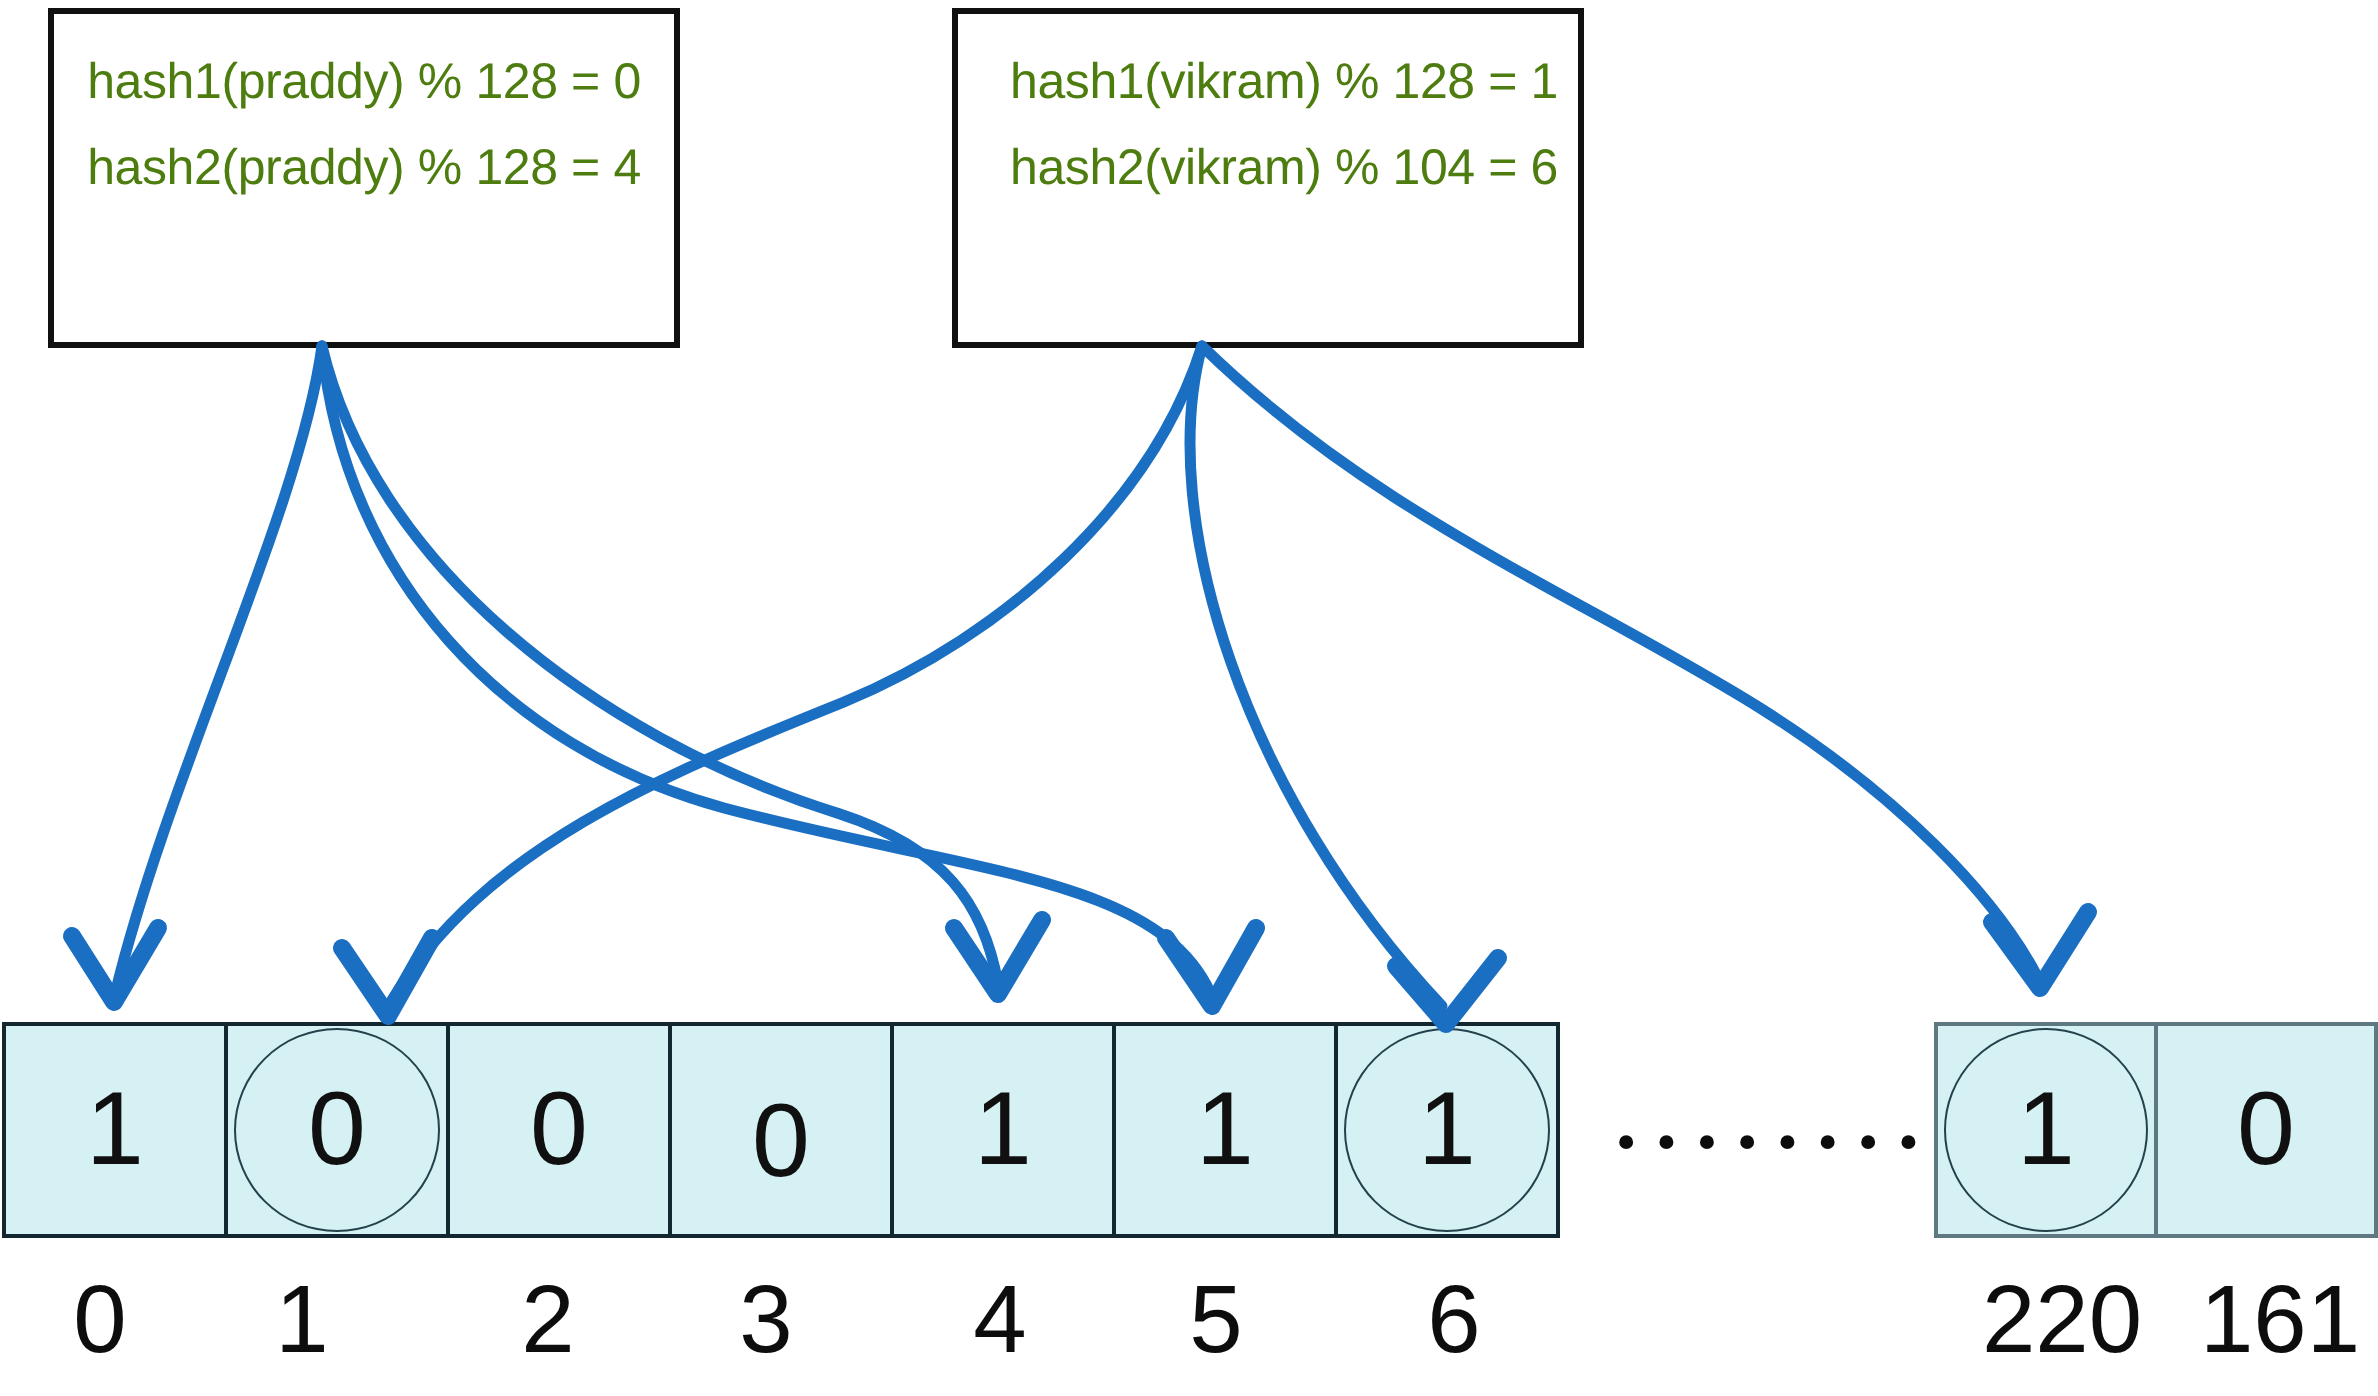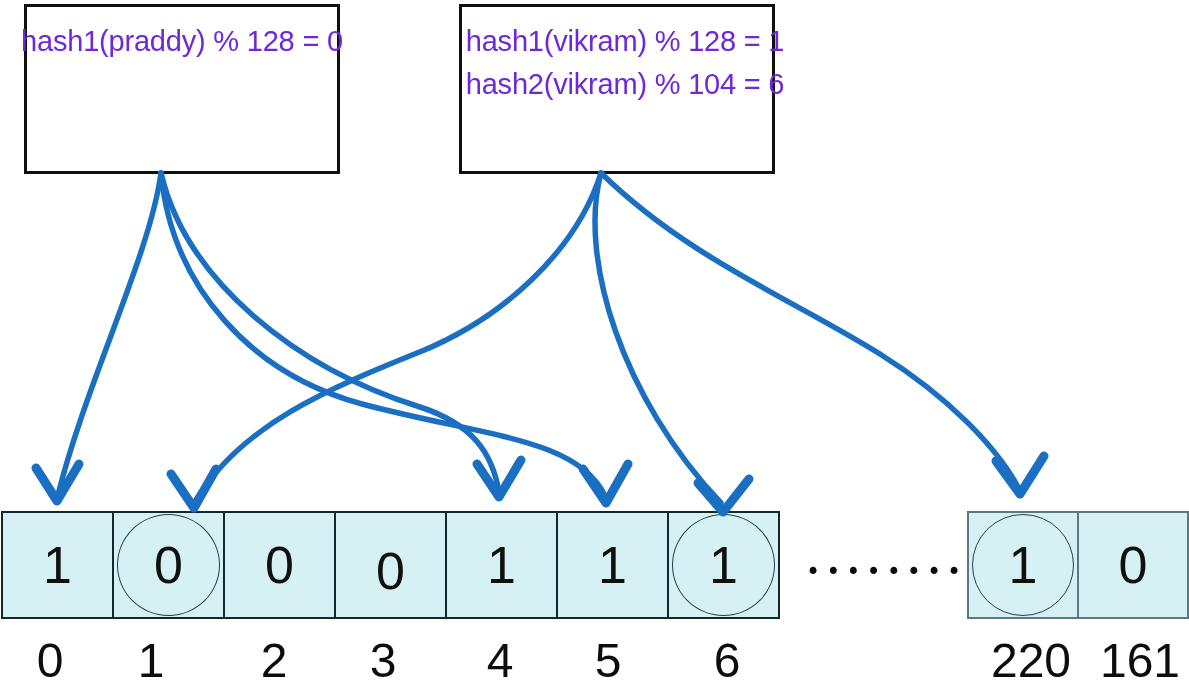--- a/index.html
+++ b/index.html
@@ -8,23 +8,23 @@
     font-family:"Liberation Sans",sans-serif;overflow:hidden;
   }
   
   .hash-box{
     position:absolute;top:4px;width:316px;height:170px;
     box-sizing:border-box;border:3px solid #101010;background:#ffffff;
     display:flex;flex-direction:column;align-items:center;
     padding-top:21px;gap:17px;z-index:1;
   }
   .hash-box.praddy{left:24px;}
-  .hash-box.vikram{left:459px;padding-left:16px;}
+  .hash-box.vikram{left:476px;padding-left:16px;}
   .hash-line{
-    font-size:29px;line-height:26px;color:#6d28d9;white-space:nowrap;
+    font-size:25px;line-height:26px;color:#4d7c0f;white-space:nowrap;
     letter-spacing:-0.2px;
   }
   
   svg.arrows{position:absolute;left:0;top:0;z-index:3;pointer-events:none;}
   
   .bit-row{position:absolute;top:511px;display:flex;z-index:2;}
   .bit-row.main{left:1px;}
   .bit-row.far{left:967px;}
   .cell{
     box-sizing:border-box;width:113px;height:108px;background:#d6f1f3;
@@ -51,20 +51,21 @@
     font-size:48px;line-height:56px;color:#0d0d0d;z-index:2;white-space:nowrap;
   }
 </style>
 </head>
 <body>
 
 <div class="canvas">
 
   <div class="hash-box praddy">
     <div class="hash-line">hash1(praddy) % 128 = 0</div>
+    <div class="hash-line">hash2(praddy) % 128 = 4</div>
   </div>
 
   <div class="hash-box vikram">
     <div class="hash-line">hash1(vikram) % 128 = 1</div>
     <div class="hash-line">hash2(vikram) % 104 = 6</div>
   </div>
 
   <div class="bit-row main">
     <div class="cell" data-cell-index="0">
         <span class="val">1</span>

